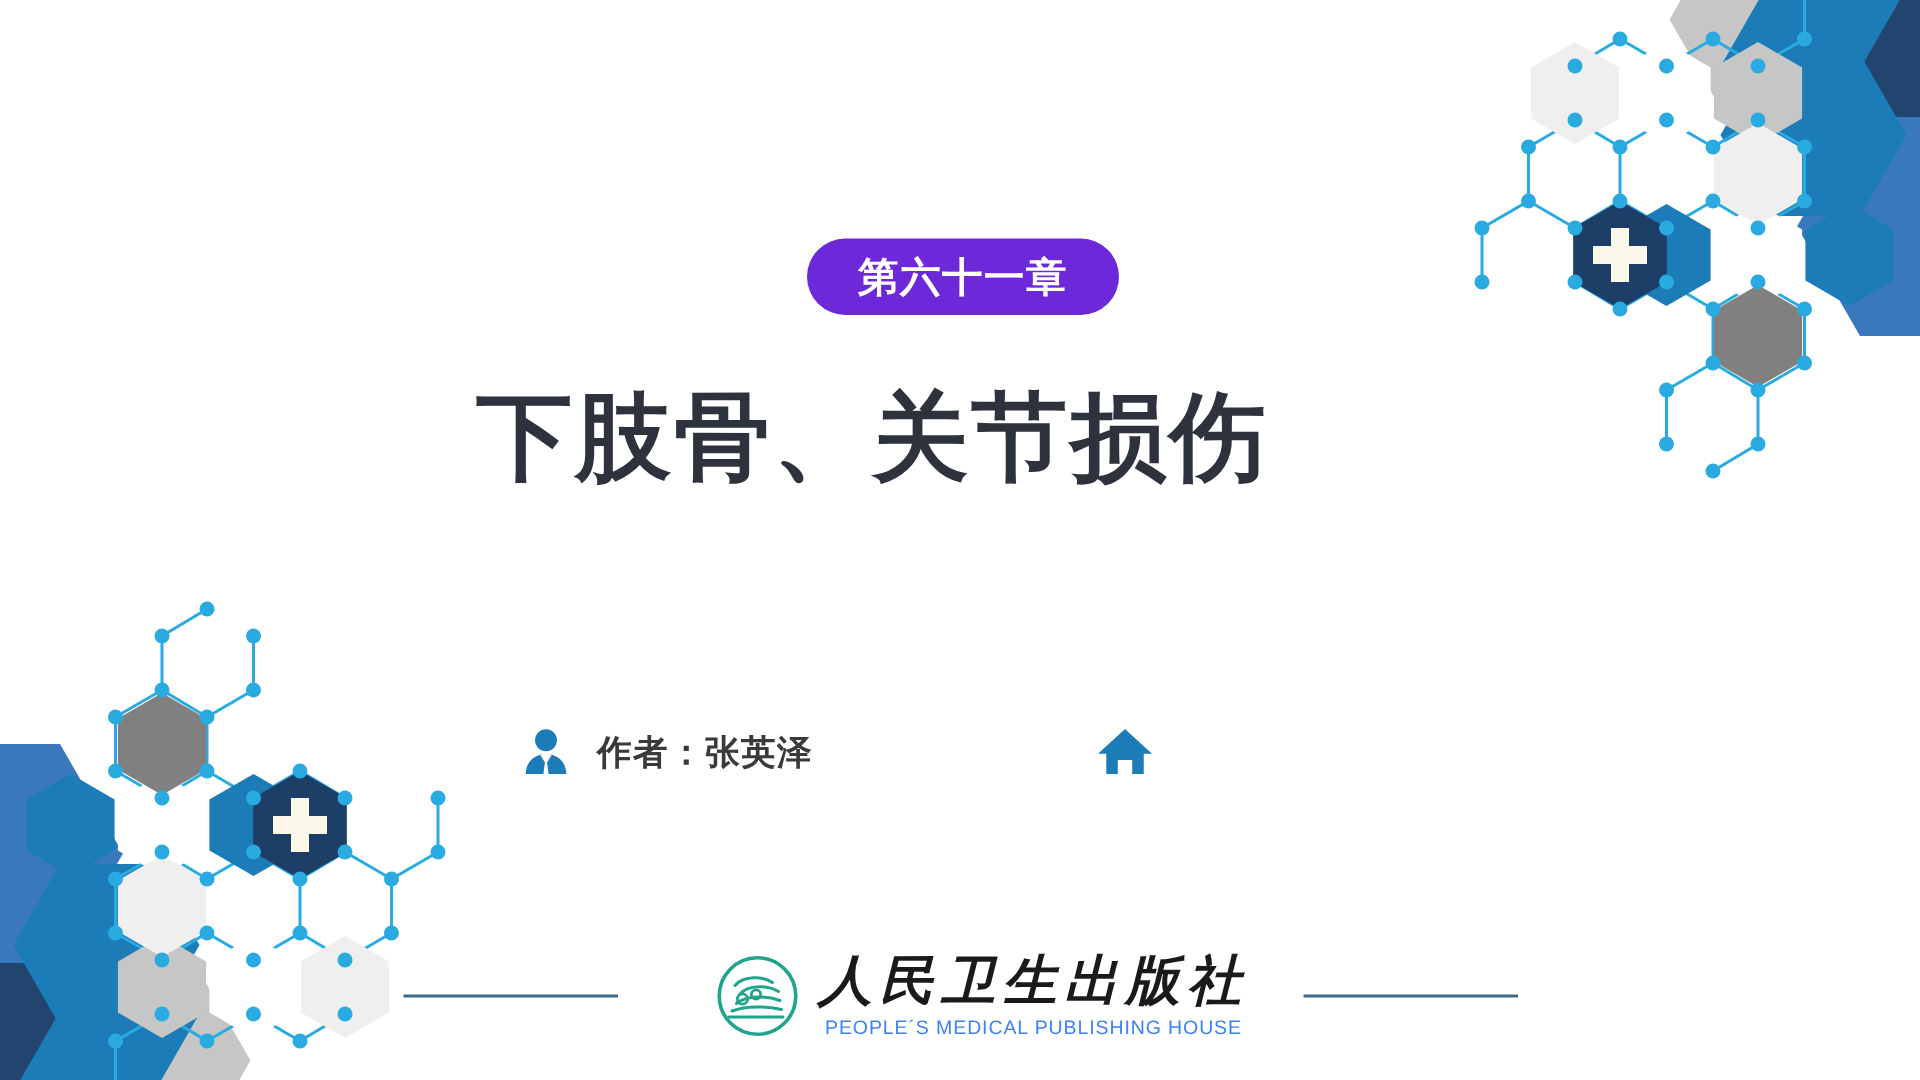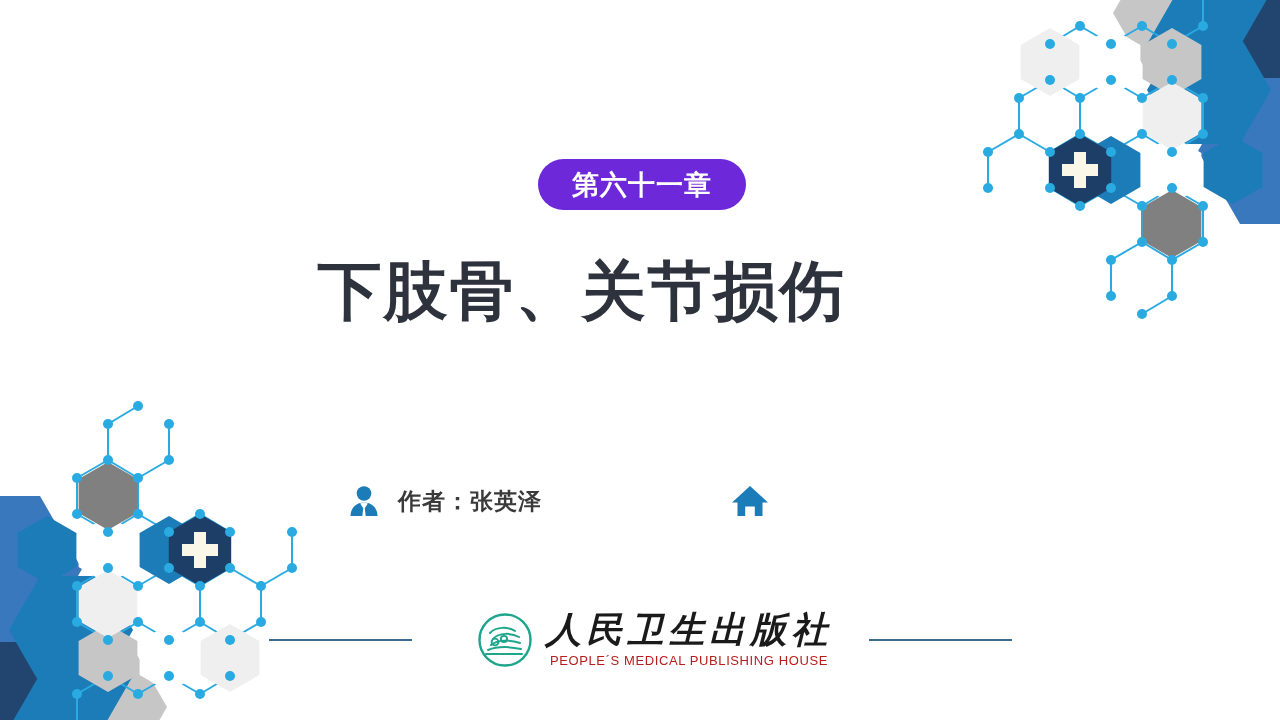--- a/index.html
+++ b/index.html
@@ -98,21 +98,21 @@
     font-size: 23px;
     font-weight: bold;
     letter-spacing: 1px;
     white-space: nowrap;
   }
 
   
   .footer {
     position: absolute;
     left: 0;
-    top: 600px;
+    top: 624px;
     width: 1280px;
     height: 80px;
     display: flex;
     align-items: center;
     justify-content: center;
   }
   .rule {
     width: 143px;
     height: 2px;
     background: #3D6B8C;
@@ -141,21 +141,21 @@
     font-size: 36px;
     font-weight: bold;
     color: #1A1A1A;
     letter-spacing: 5px;
     font-style: italic;
     line-height: 1.05;
     white-space: nowrap;
   }
   .publisher-en {
     font-size: 13px;
-    color: #b91c1c;
+    color: #3b82f6;
     letter-spacing: 0.6px;
     margin-top: 3px;
     white-space: nowrap;
   }
 </style>
 </head>
 <body>
 
 <div id="slide">
 

